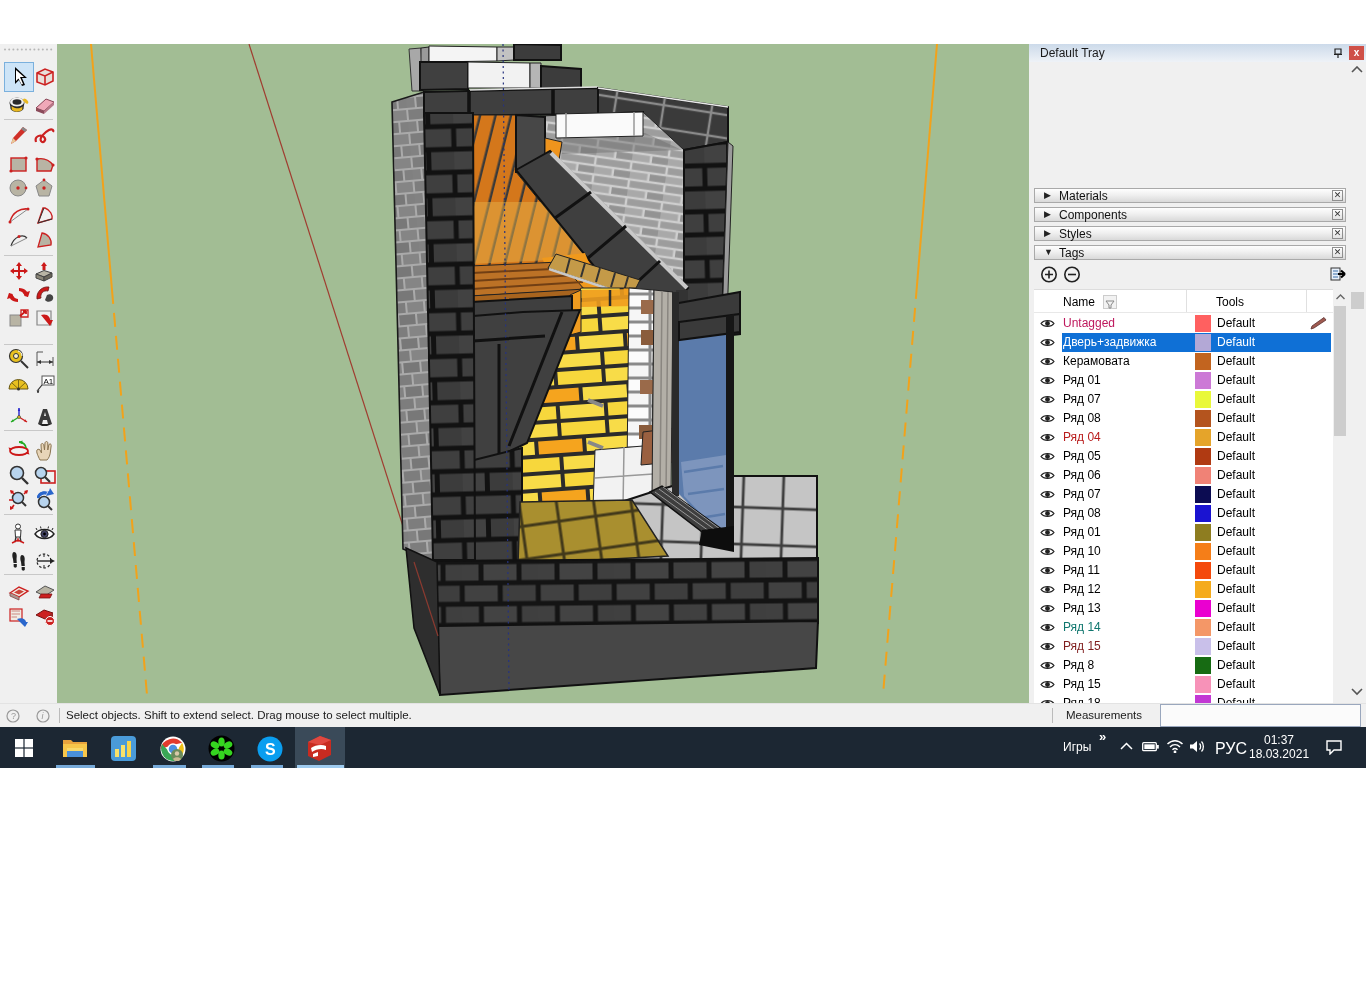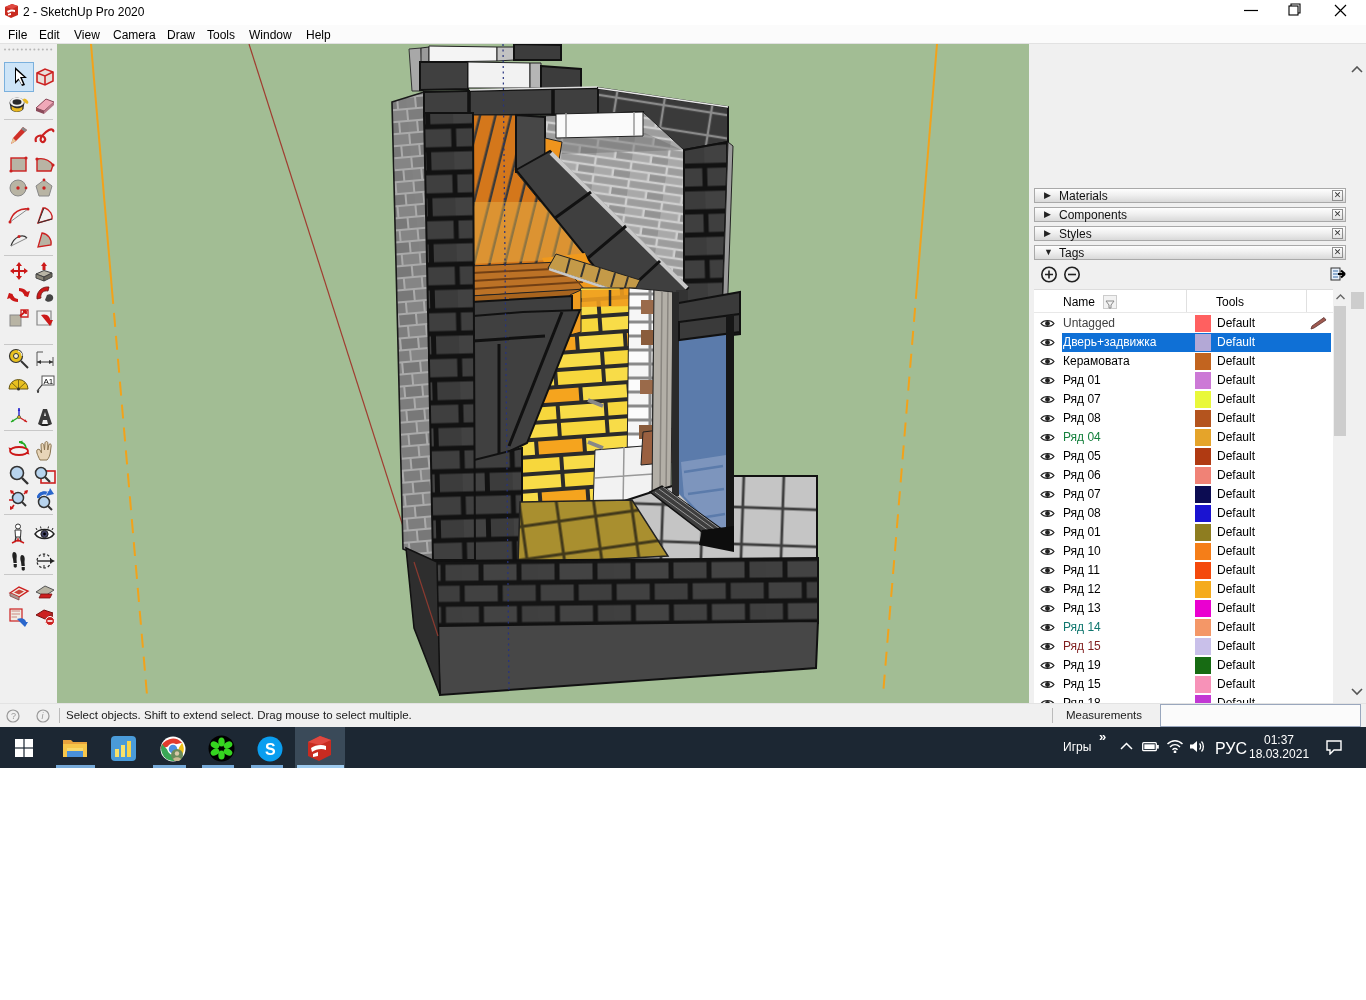--- a/index.html
+++ b/index.html
@@ -18,45 +18,20 @@
 .panelbar .arr{position:absolute;left:9px;top:1px;font-size:9px;color:#222}
 .panelbar .xb{position:absolute;right:2px;top:1px;width:11px;height:11px;background:linear-gradient(180deg,#fdfdfd,#e2e2e2);border:1px solid #8f8f8f;font-size:9px;line-height:9px;text-align:center;color:#333}
 .trow{position:absolute;left:5px;width:299px;height:19px;font-size:12px;color:#000}
 .trow .nm{position:absolute;left:29px;top:2px;white-space:nowrap}
 .trow .sw{position:absolute;left:161px;top:1px;width:16px;height:17px}
 .trow .df{position:absolute;left:183px;top:2px}
 .eyeic{position:absolute;left:6px;top:4px}
 </style></head><body>
 <div id="root">
 
-<div id="titlebar" class="abs">
-<svg class="abs" style="left:4px;top:3px" width="15" height="16" viewBox="0 0 15 16">
-        <path d="M1 4 L8 1 L14 3 L14 12 L7 15 L1 12 Z" fill="#c82b20"></path>
-        <path d="M1 4 L8 1 L14 3 L8 6 Z" fill="#e04840"></path>
-        <path d="M3 8 C5 6.5 9 6 11 7 L11 9 C9 8 6 8.5 4 10 Z" fill="#fff"></path>
-        <path d="M4 11 L7 10 L7 12 L4 12.5 Z" fill="#fff"></path>
-      </svg>
-<div class="abs" style="left:23px;top:5px;font-size:12px;color:#000">2 - SketchUp Pro 2020</div>
-<svg class="abs" style="left:1236px;top:0" width="130" height="25" viewBox="0 0 130 25">
-        <line x1="8" y1="10.5" x2="22" y2="10.5" stroke="#000" stroke-width="1.2"></line>
-        <rect x="53" y="6" width="9" height="9" fill="none" stroke="#000" stroke-width="1.1"></rect>
-        <path d="M55 6 L55 4 L64 4 L64 13 L62 13" fill="none" stroke="#000" stroke-width="1.1"></path>
-        <path d="M99 5 L110 16 M110 5 L99 16" stroke="#000" stroke-width="1.2"></path>
-      </svg>
-</div>
-<div id="menubar" class="abs">
-<span class="menuitem" style="left:8px">File</span>
-<span class="menuitem" style="left:39px">Edit</span>
-<span class="menuitem" style="left:74px">View</span>
-<span class="menuitem" style="left:113px">Camera</span>
-<span class="menuitem" style="left:167px">Draw</span>
-<span class="menuitem" style="left:207px">Tools</span>
-<span class="menuitem" style="left:249px">Window</span>
-<span class="menuitem" style="left:306px">Help</span>
-</div>
 <div id="toolcol" class="abs">
 <svg class="abs" style="left:0;top:0" width="57" height="659" viewBox="0 0 57 659">
 <g>
           <circle cx="5.0" cy="5.5" r="1" fill="#b5b5b5"></circle>
           <circle cx="9.2" cy="5.5" r="1" fill="#b5b5b5"></circle>
           <circle cx="13.4" cy="5.5" r="1" fill="#b5b5b5"></circle>
           <circle cx="17.6" cy="5.5" r="1" fill="#b5b5b5"></circle>
           <circle cx="21.8" cy="5.5" r="1" fill="#b5b5b5"></circle>
           <circle cx="26.0" cy="5.5" r="1" fill="#b5b5b5"></circle>
           <circle cx="30.200000000000003" cy="5.5" r="1" fill="#b5b5b5"></circle>
@@ -417,20 +392,27 @@
 <polygon points="679,322 740,314 740,332 679,340" fill="#3a3a3a" stroke="#111" stroke-width="2"></polygon>
 <polygon points="650,492 662,486 731,536 723,548" fill="#3e3e3e" stroke="#111" stroke-width="1.5"></polygon>
 <path d="M655,492 L727,544 M659,489 L729,540 M663,487 L731,537" stroke="#999" stroke-width="1"></path>
 <polygon points="726,316 734,314 734,546 726,549" fill="#161616"></polygon>
 <polygon points="702,530 734,526 734,552 699,545" fill="#0d0d0d"></polygon>
 <path d="M588,400 L603,406 M588,442 L603,448" stroke="#888" stroke-width="4"></path>
 <path d="M414 562 L438 636" stroke="#8a3a30" stroke-width="1.2"></path>
 <path d="M503 44 L509 692" stroke="#26337f" stroke-width="1.2" fill="none" stroke-dasharray="2 3.5"></path>
 </svg>
 <div id="tray" class="abs">
+<div class="abs" style="left:0;top:0;width:337px;height:18px;background:linear-gradient(180deg,#ccdaea,#eef2f7);font-size:12px;color:#1a1a1a">
+        <span style="position:absolute;left:11px;top:2px">Default Tray</span>
+        <svg class="abs" style="left:304px;top:4px" width="10" height="11" viewBox="0 0 10 11">
+          <path d="M2 1 L8 1 L8 6 L2 6 Z M1 6.5 L9 6.5 M5 7 L5 10" stroke="#222" stroke-width="1.2" fill="none"></path>
+        </svg>
+        <div class="abs" style="left:320px;top:2px;width:15px;height:14px;background:#cf5048;color:#fff;font-size:10px;font-weight:bold;text-align:center;line-height:14px">x</div>
+      </div>
 <div class="abs" style="left:318px;top:18px;width:19px;height:641px;background:#f0f0f0"></div>
 <svg class="abs" style="left:322px;top:22px" width="12" height="8" viewBox="0 0 12 8">
         <path d="M1 6 L6 1 L11 6" stroke="#555" stroke-width="1.6" fill="none"></path>
       </svg>
 <div class="abs" style="left:322px;top:248px;width:13px;height:17px;background:#cdcdcd"></div>
 <svg class="abs" style="left:322px;top:644px" width="12" height="8" viewBox="0 0 12 8">
         <path d="M1 1 L6 6 L11 1" stroke="#555" stroke-width="1.6" fill="none"></path>
       </svg>
 <div class="panelbar" style="top:144px">
         <span class="arr">▶</span>
@@ -470,21 +452,21 @@
         </svg></div>
 <div class="abs" style="left:187px;top:251px;font-size:12px;color:#000">Tools</div>
 <div class="abs" style="left:157px;top:246px;width:1px;height:22px;background:#e0e0e0"></div>
 <div class="abs" style="left:277px;top:246px;width:1px;height:22px;background:#e0e0e0"></div>
 <div class="abs" style="left:5px;top:268px;width:299px;height:1px;background:#e8e8e8"></div>
 <div class="trow" style="top:270px">
         <svg class="eyeic" width="15" height="11" viewBox="0 0 15 11">
           <path d="M1 5.5 C4 1.5 11 1.5 14 5.5 C11 9.5 4 9.5 1 5.5 Z" fill="#fff" stroke="#222" stroke-width="1.2"></path>
           <circle cx="7.5" cy="5.5" r="2.4" fill="#222"></circle>
         </svg>
-        <span class="nm" style="color:#404040">Untagged</span>
+        <span class="nm" style="color:#be185d">Untagged</span>
         <span class="sw" style="background:#ff6060"></span>
         <span class="df" style="color:#000">Default</span>
         <svg class="abs" style="left:276px;top:3px" width="18" height="13" viewBox="0 0 18 13">
           <path d="M1 12 L4 11 L16 3 L14 0.5 L2 9 Z" fill="#a05a50" stroke="#5a3030" stroke-width="0.8"></path>
         </svg>
       </div>
 <div class="trow" style="top:289px">
         <div class="abs" style="left:28px;top:0;width:269px;height:19px;background:#0f70d6"></div>
         <svg class="eyeic" width="15" height="11" viewBox="0 0 15 11">
           <path d="M1 5.5 C4 1.5 11 1.5 14 5.5 C11 9.5 4 9.5 1 5.5 Z" fill="#fff" stroke="#222" stroke-width="1.2"></path>
@@ -528,21 +510,21 @@
         </svg>
         <span class="nm" style="color:#000">Ряд 08</span>
         <span class="sw" style="background:#b4541e"></span>
         <span class="df" style="color:#000">Default</span>
       </div>
 <div class="trow" style="top:384px">
         <svg class="eyeic" width="15" height="11" viewBox="0 0 15 11">
           <path d="M1 5.5 C4 1.5 11 1.5 14 5.5 C11 9.5 4 9.5 1 5.5 Z" fill="#fff" stroke="#222" stroke-width="1.2"></path>
           <circle cx="7.5" cy="5.5" r="2.4" fill="#222"></circle>
         </svg>
-        <span class="nm" style="color:#15803d">Ряд 04</span>
+        <span class="nm" style="color:#b91c1c">Ряд 04</span>
         <span class="sw" style="background:#e5a42a"></span>
         <span class="df" style="color:#000">Default</span>
       </div>
 <div class="trow" style="top:403px">
         <svg class="eyeic" width="15" height="11" viewBox="0 0 15 11">
           <path d="M1 5.5 C4 1.5 11 1.5 14 5.5 C11 9.5 4 9.5 1 5.5 Z" fill="#fff" stroke="#222" stroke-width="1.2"></path>
           <circle cx="7.5" cy="5.5" r="2.4" fill="#222"></circle>
         </svg>
         <span class="nm" style="color:#000">Ряд 05</span>
         <span class="sw" style="background:#b03a12"></span>
@@ -636,21 +618,21 @@
         </svg>
         <span class="nm" style="color:#7f1d1d">Ряд 15</span>
         <span class="sw" style="background:#c9c0ea"></span>
         <span class="df" style="color:#000">Default</span>
       </div>
 <div class="trow" style="top:612px">
         <svg class="eyeic" width="15" height="11" viewBox="0 0 15 11">
           <path d="M1 5.5 C4 1.5 11 1.5 14 5.5 C11 9.5 4 9.5 1 5.5 Z" fill="#fff" stroke="#222" stroke-width="1.2"></path>
           <circle cx="7.5" cy="5.5" r="2.4" fill="#222"></circle>
         </svg>
-        <span class="nm" style="color:#000">Ряд 19</span>
+        <span class="nm" style="color:#000">Ряд 8</span>
         <span class="sw" style="background:#176b13"></span>
         <span class="df" style="color:#000">Default</span>
       </div>
 <div class="trow" style="top:631px">
         <svg class="eyeic" width="15" height="11" viewBox="0 0 15 11">
           <path d="M1 5.5 C4 1.5 11 1.5 14 5.5 C11 9.5 4 9.5 1 5.5 Z" fill="#fff" stroke="#222" stroke-width="1.2"></path>
           <circle cx="7.5" cy="5.5" r="2.4" fill="#222"></circle>
         </svg>
         <span class="nm" style="color:#000">Ряд 15</span>
         <span class="sw" style="background:#f792b8"></span>

